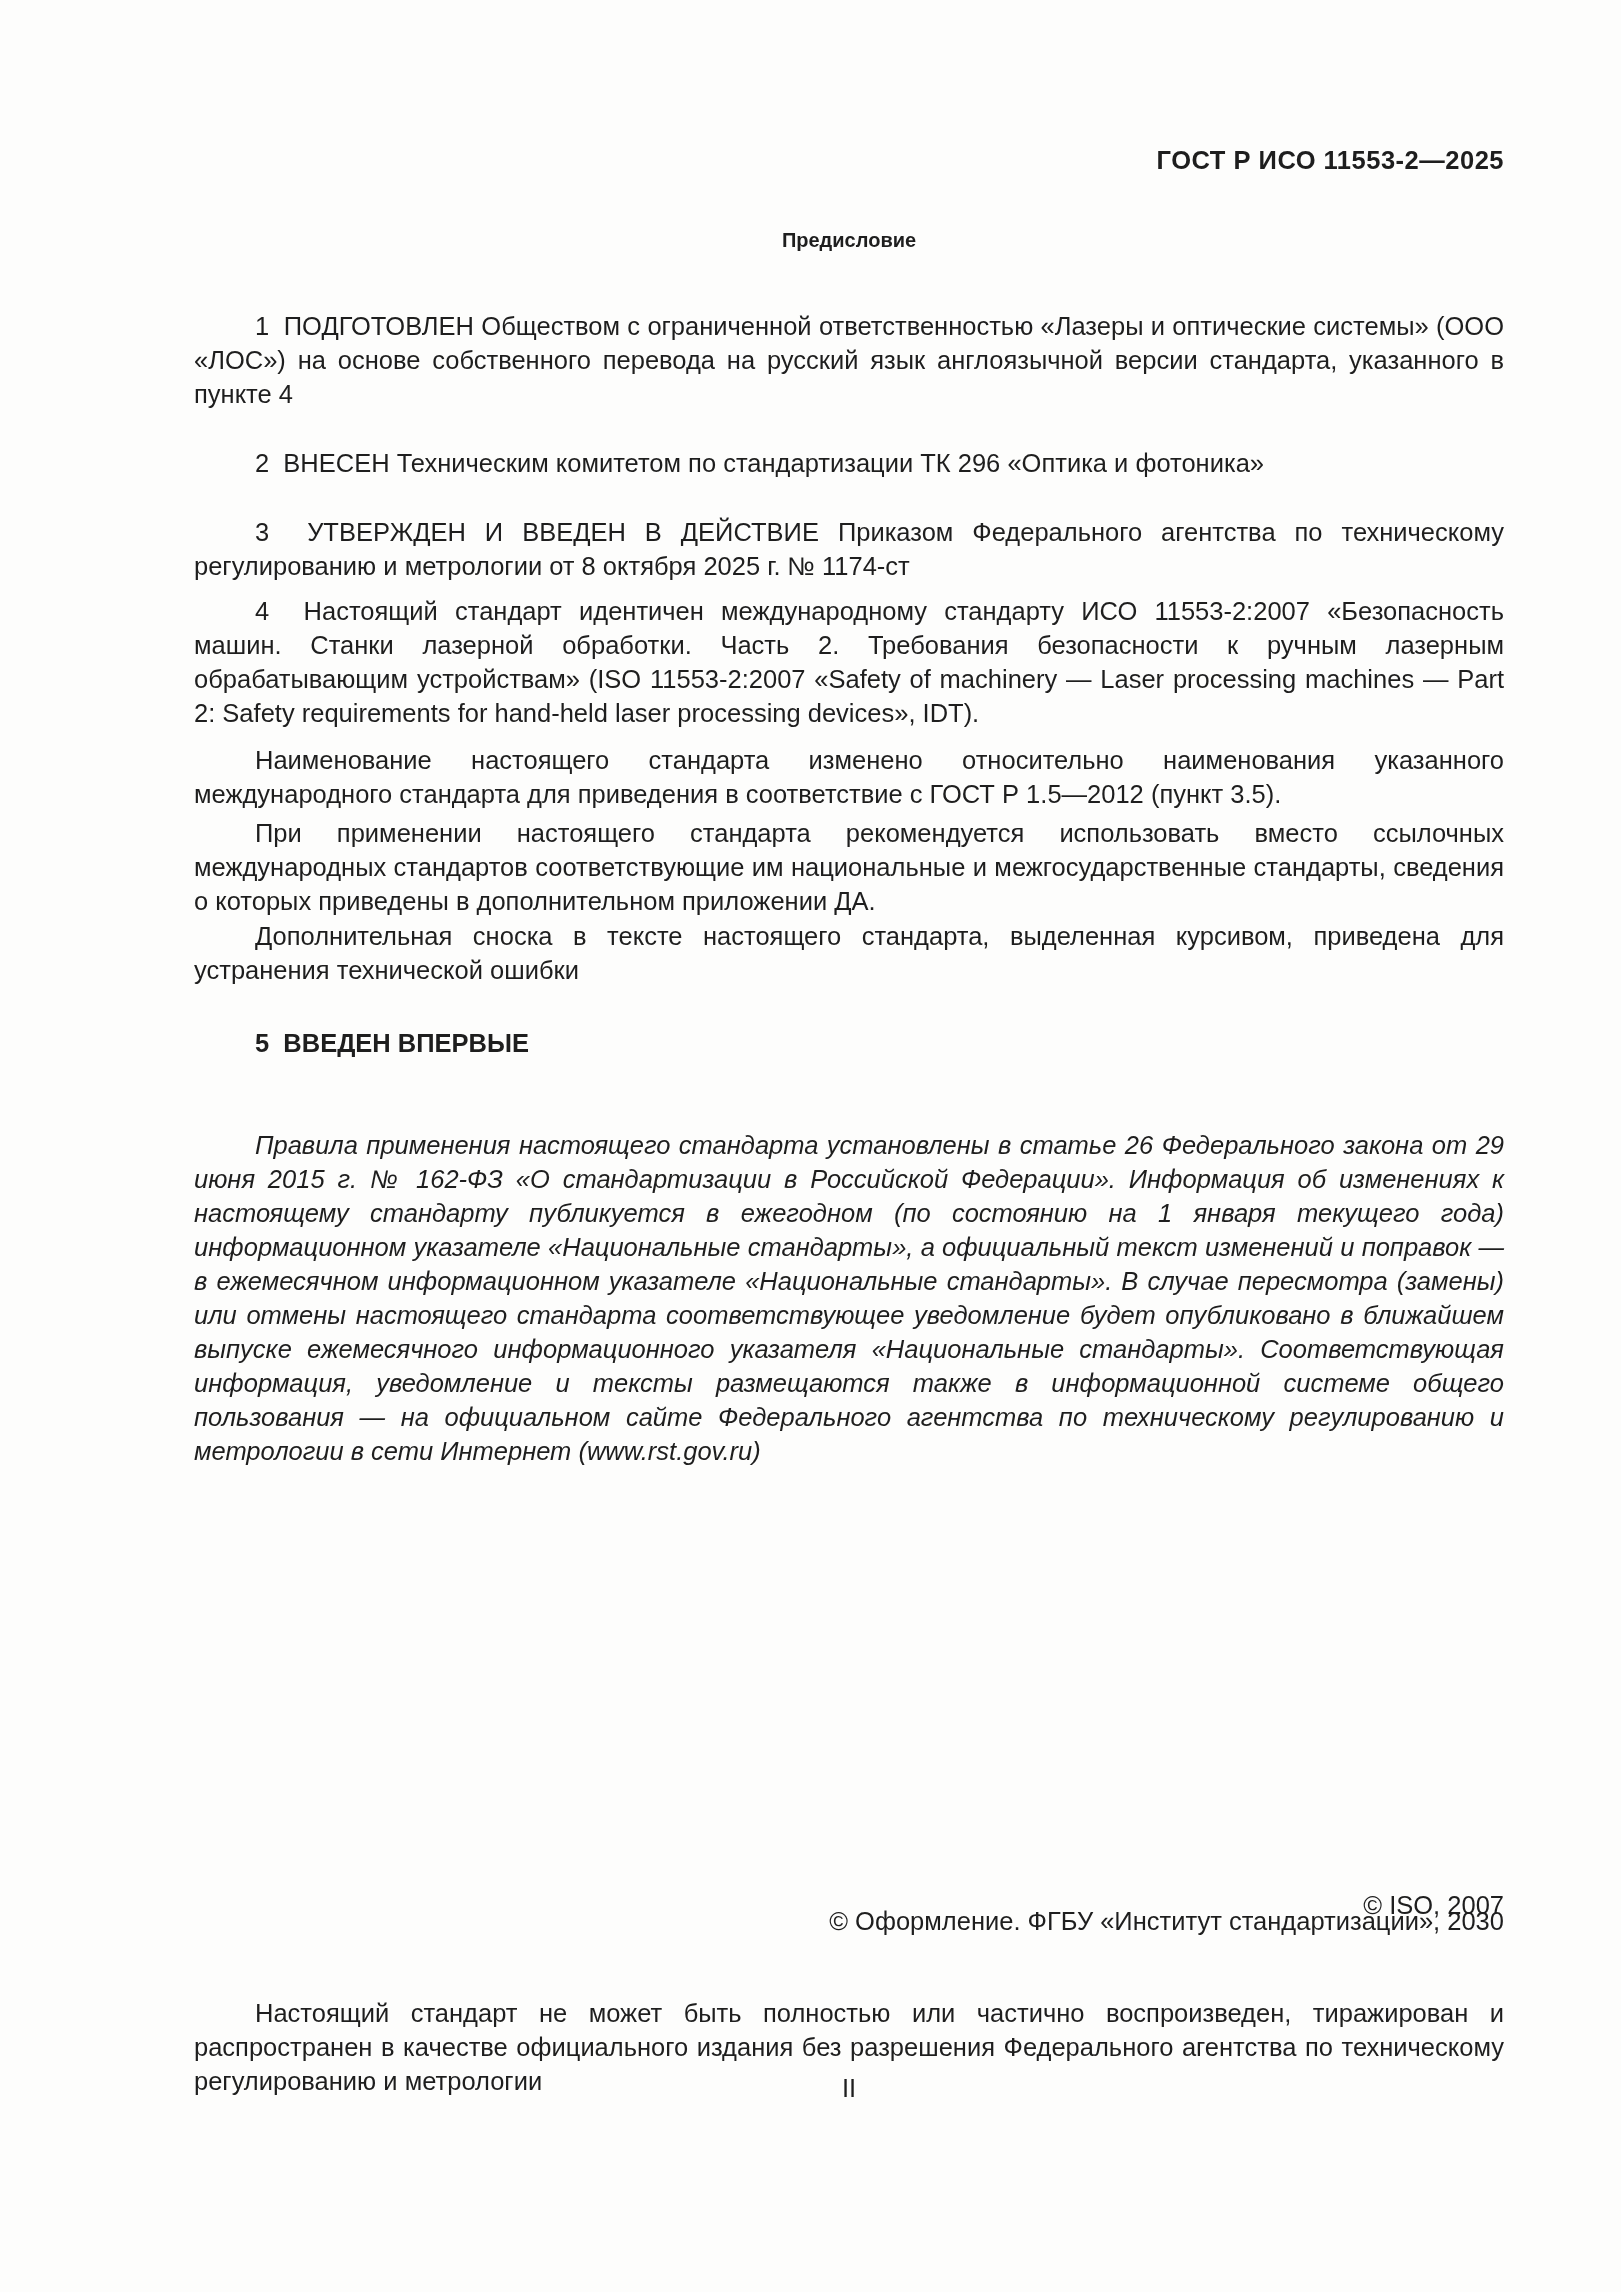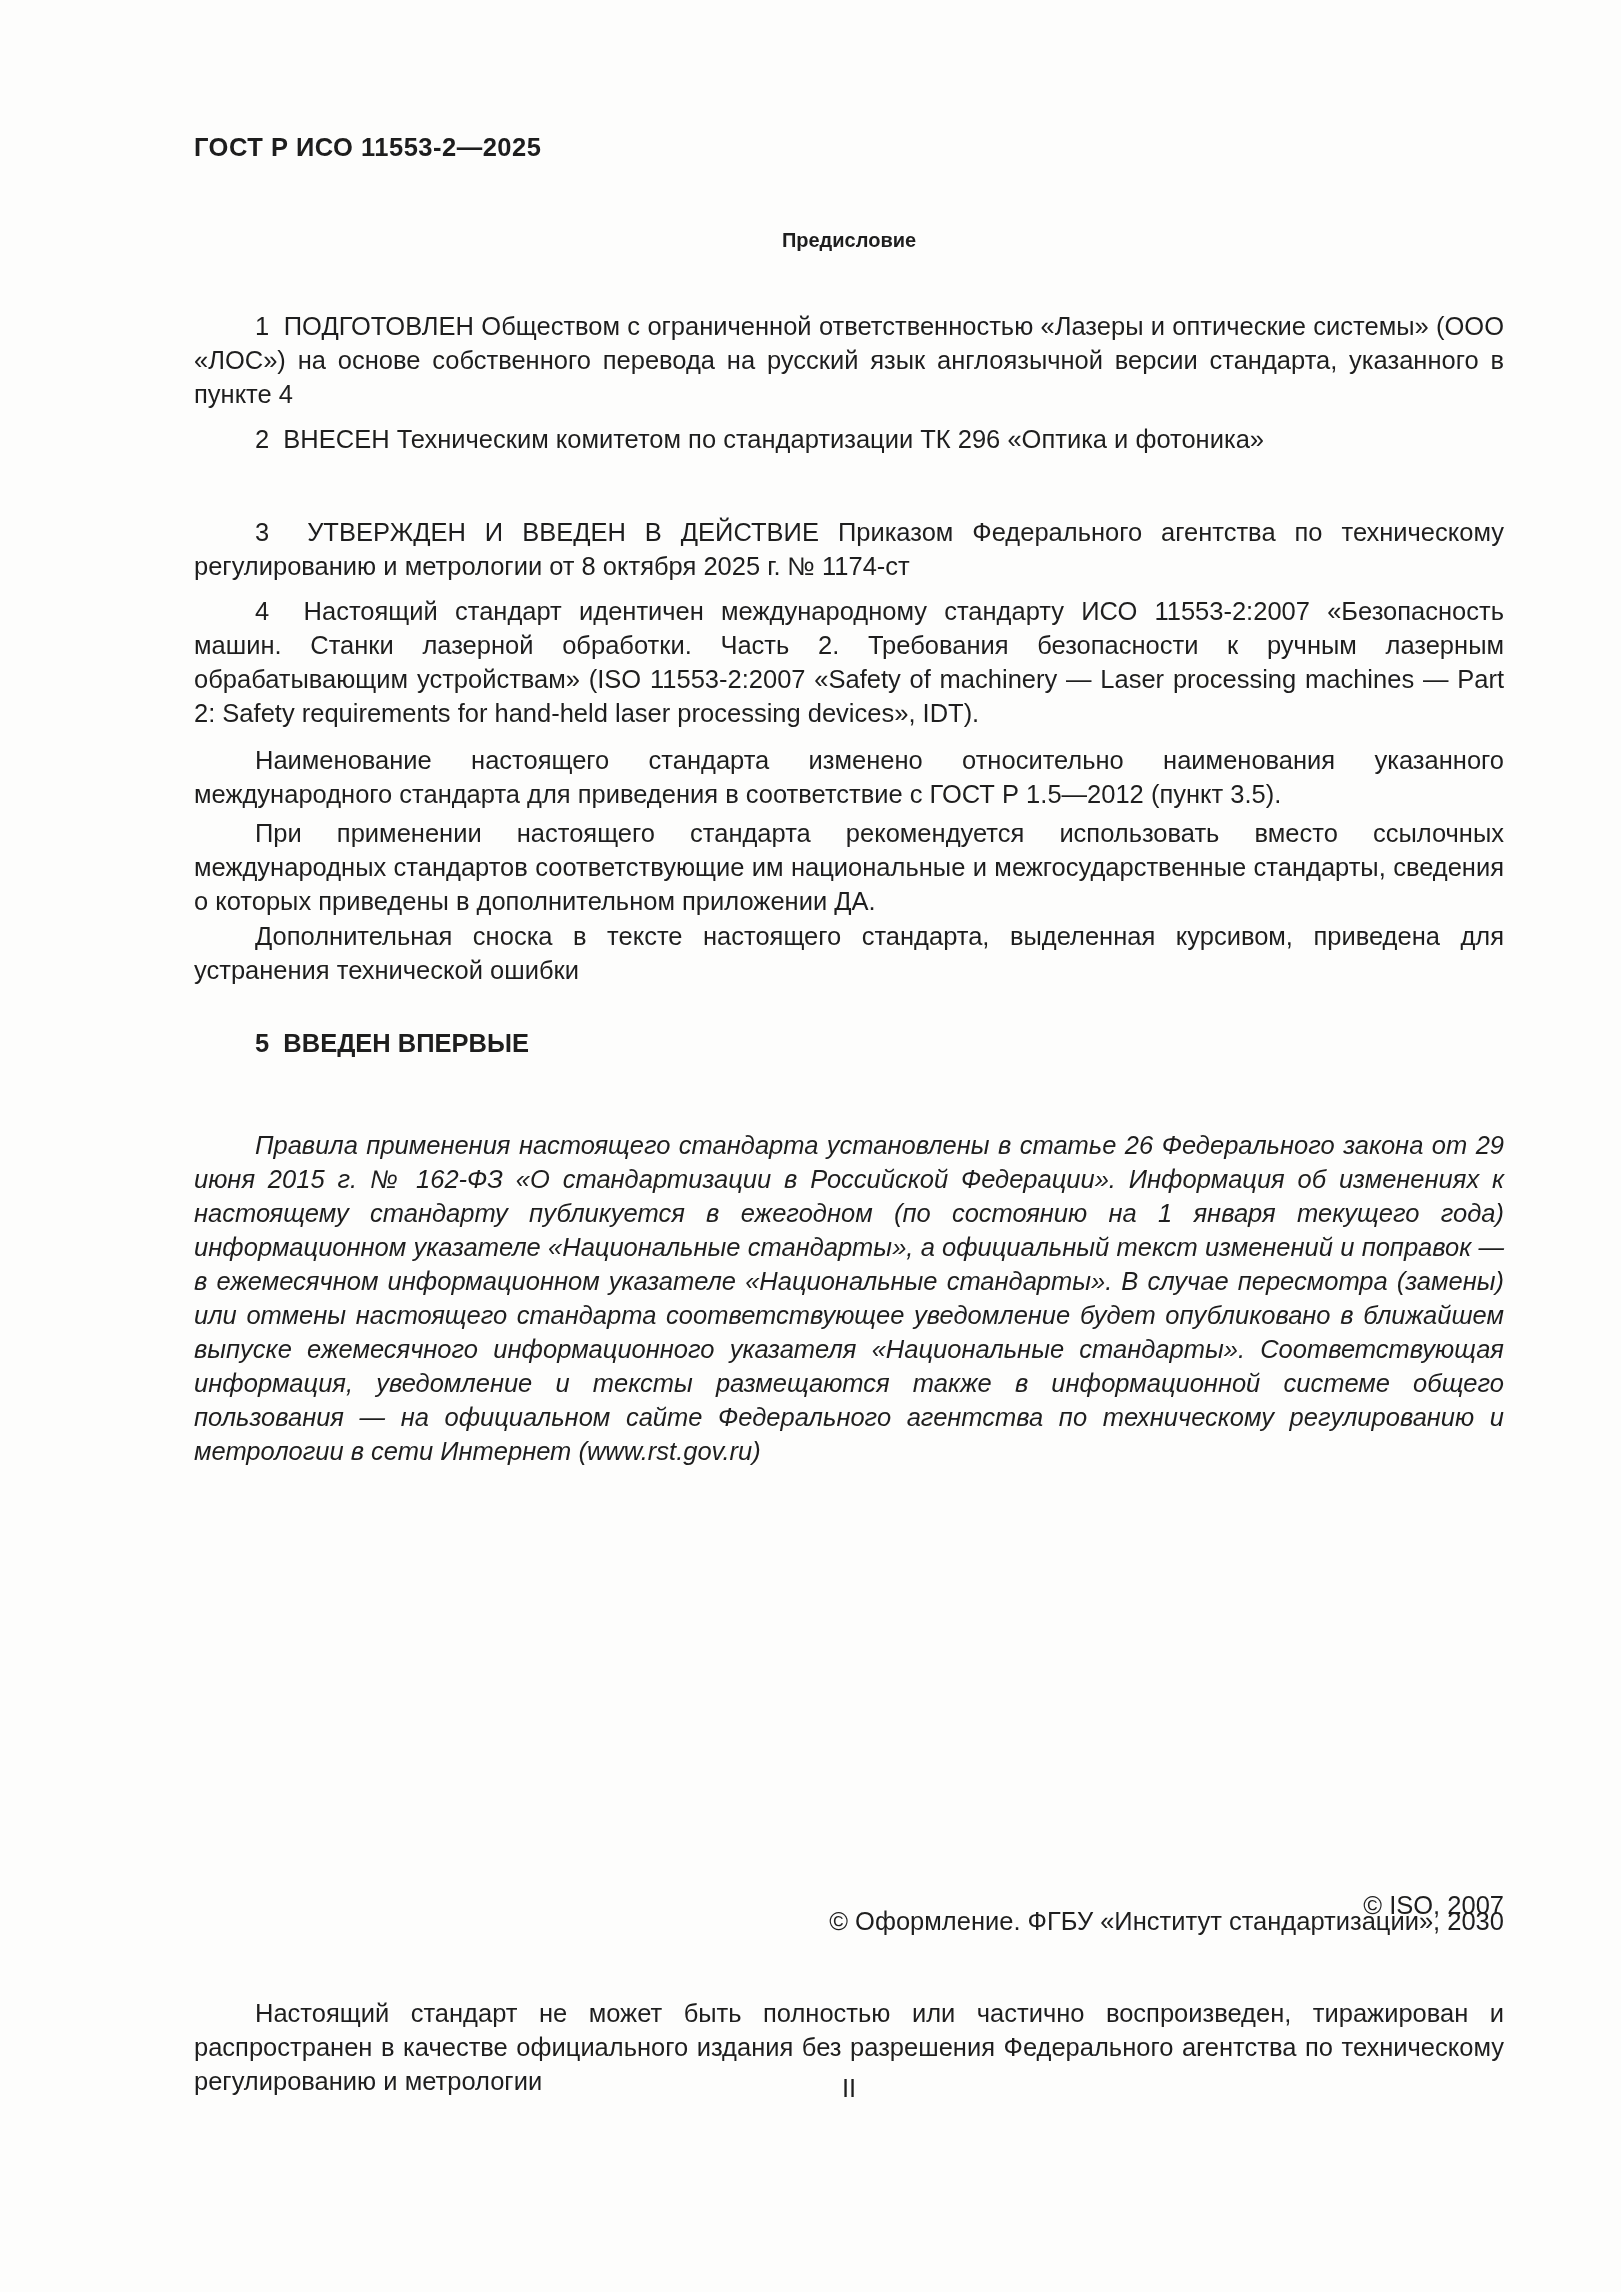--- a/index.html
+++ b/index.html
@@ -20,35 +20,35 @@
   .block {
     position: absolute;
     left: 194px;
     width: 1310px;
     font-size: 25.5px;
     line-height: 34px;
     text-align: justify;
     white-space: pre-wrap;
   }
   .running-header {
-    top: 130px;
+    top: 143px;
     font-weight: bold;
-    text-align: left;
+    text-align: right;
     letter-spacing: 0.5px;
   }
   .doc-title {
     top: 222px;
     font-size: 20px;
     line-height: 37px;
     font-weight: bold;
     text-align: center;
   }
   .indent { text-indent: 61px; }
   .p1  { top: 283px; }
-  .p2  { top: 396px; }
+  .p2  { top: 420px; }
   .p3  { top: 489px; }
   .p4a { top: 568px; }
   .p4b { top: 717px; }
   .p4c { top: 790px; }
   .p4d { top: 893px; }
   .p5  { top: 1000px; font-weight: bold; }
   .legal {
     top: 1102px;
     font-style: italic;
   }

